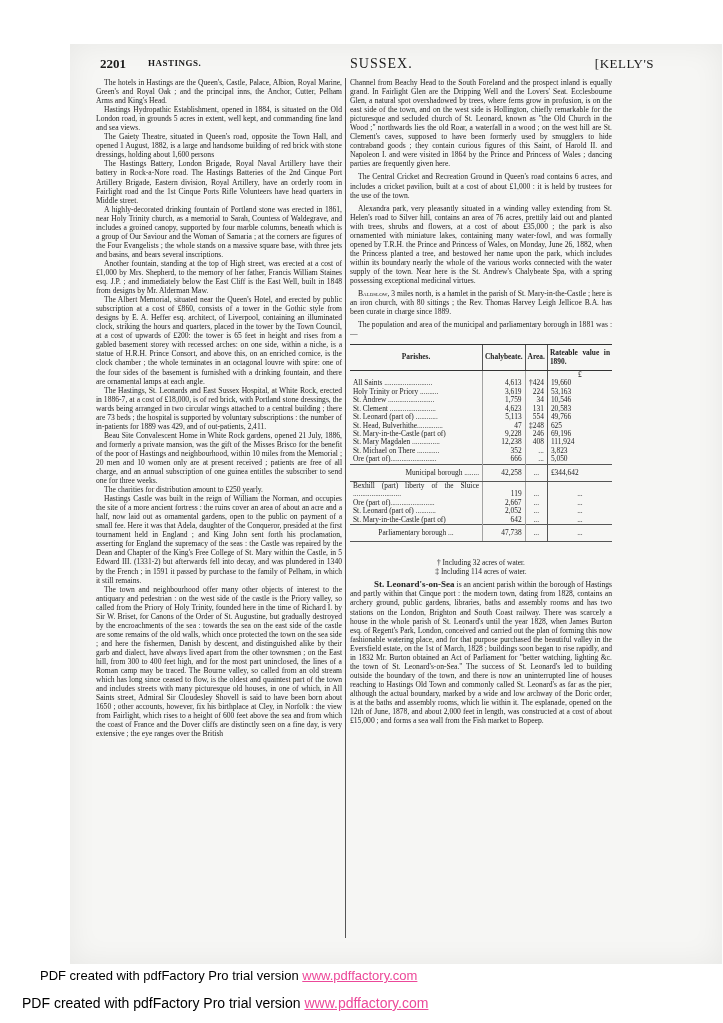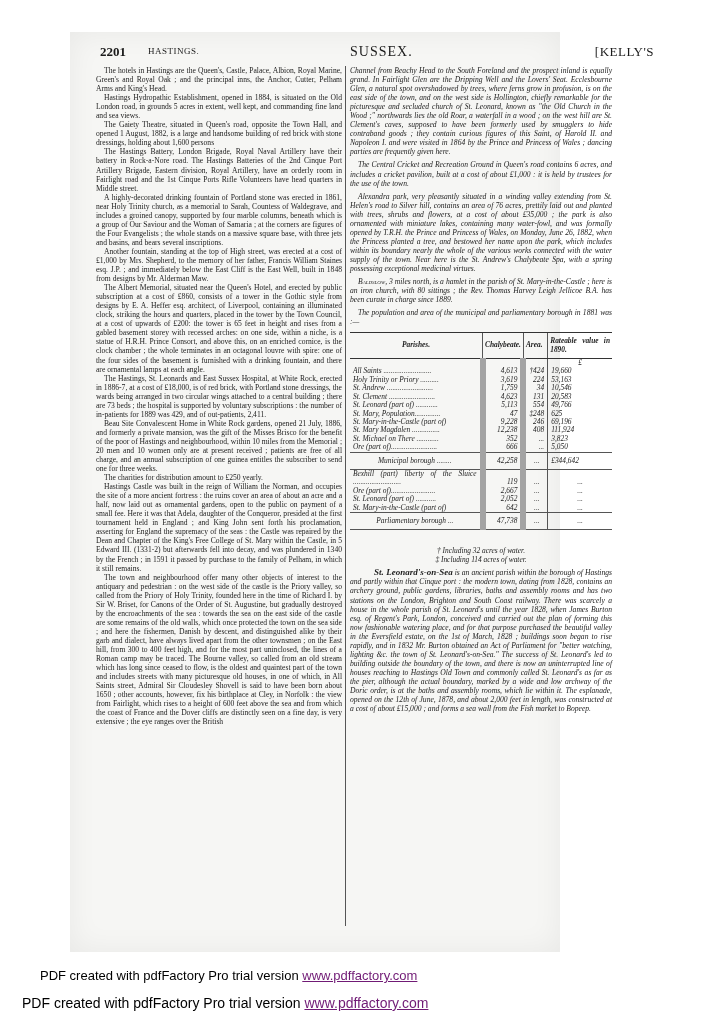--- a/index.html
+++ b/index.html
@@ -1,63 +1,63 @@
 <!DOCTYPE html>
 <html><head>
 <meta charset="utf-8">
 <style>
   html, body { margin: 0; padding: 0; }
   body {
     width: 723px; height: 1023px; background: #ffffff; position: relative; overflow: hidden;
     font-family: "DejaVu Serif", serif;
   }
   .page {
-    position: absolute; left: 70px; top: 32px; width: 490px; height: 920px;
+    position: absolute; left: 70px; top: 44px; width: 652px; height: 920px;
     background: #f6f6f4;
     box-shadow: inset 0 0 30px rgba(0,0,0,0.06);
   }
   .header {
     position: absolute; left: 30px; top: 12px; width: 560px; height: 18px;
     font-family: "Liberation Serif", serif; color: #1b1b1b;
   }
   .header .pno { position: absolute; left: 0; top: 0; font-size: 13px; font-weight: bold; }
-  .header .place { position: absolute; left: 48px; top: 2px; font-size: 9px; font-weight: normal; letter-spacing: 0.5px; }
+  .header .place { position: absolute; left: 48px; top: 2px; font-size: 9px; font-weight: bold; letter-spacing: 0.5px; }
   .header .county { position: absolute; left: 250px; top: 0; font-size: 14px; letter-spacing: 1px; text-align: right; }
   .header .kelly { position: absolute; right: 6px; top: 0; font-size: 13px; font-weight: normal; letter-spacing: 0.5px; }
   .col {
     position: absolute; top: 34px;
     font-family: "Liberation Serif", serif; font-size: 7.6px; line-height: 9.05px;
     color: #222; text-align: justify;
   }
   .col p { margin: 0 0 0 0; text-indent: 8px; }
   .col p.gap { margin-top: 4px; }
   .col-left { left: 26px; width: 246px; }
-  .col-right { left: 280px; width: 262px; font-style: italic; }
+  .col-right { left: 280px; width: 262px; }
   .divider { position: absolute; left: 275px; top: 34px; width: 1px; height: 860px; background: #555; }
   .sc { font-variant: small-caps; }
   .bold-lead { font-weight: bold; font-size: 9px; padding-left: 16px; }
   table.pop {
     border-collapse: collapse; width: 262px; margin-top: 6px;
     font-family: "Liberation Serif", serif; font-size: 7.4px; line-height: 8.4px; color: #222;
   }
   table.pop th { font-weight: bold; font-size: 7.4px; padding: 4px 2px; border-bottom: 1px solid #333; border-top: 1px solid #333; }
   table.pop th.c-name { text-align: center; width: 128px; }
   table.pop td { padding: 0 3px; }
-  table.pop td.num { text-align: right; border-left: 6px solid #a3a3a3; }
+  table.pop td.num { text-align: right; border-left: 1px solid #a3a3a3; }
   table.pop td.rv { text-align: left; border-left: 1px solid #555; }
   table.pop th.bl { border-left: 1px solid #555; }
   table.pop tr.total td { border-top: 1px solid #555; border-bottom: 1px solid #555; padding: 4px 3px; }
   .notes { text-align: center; font-family: "Liberation Serif", serif; font-size: 7.4px; line-height: 9px; margin-top: 16px; color: #222; }
   .footer-inner {
     position: absolute; left: 40px; top: 968px; font-family: "Liberation Sans", sans-serif; font-size: 13px; color: #000;
   }
   .footer-outer {
     position: absolute; left: 22px; top: 995px; font-family: "Liberation Sans", sans-serif; font-size: 14px; color: #000;
   }
-  .footer-inner a, .footer-outer a { color: #701a75; text-decoration: underline; }
+  .footer-inner a, .footer-outer a { color: #ec4899; text-decoration: underline; }
 </style>
 </head>
 <body>
 
 <div class="page">
   <div class="header">
     <span class="pno">2201</span>
     <span class="place">HASTINGS.</span>
     <span class="county">SUSSEX.</span>
     <span class="kelly">[KELLY'S</span>
@@ -127,21 +127,21 @@
             <td class="num">131</td>
             <td class="rv">20,583</td>
           </tr>
         <tr>
             <td>St. Leonard (part of) ............</td>
             <td class="num">5,113</td>
             <td class="num">554</td>
             <td class="rv">49,766</td>
           </tr>
         <tr>
-            <td>St. Mary, Population..............</td>
+            <td>St. Head, Bulverhithe..............</td>
             <td class="num">47</td>
             <td class="num">‡248</td>
             <td class="rv">625</td>
           </tr>
         <tr>
             <td>St. Mary-in-the-Castle (part of)</td>
             <td class="num">9,228</td>
             <td class="num">246</td>
             <td class="rv">69,196</td>
           </tr>
@@ -157,21 +157,21 @@
             <td class="num">...</td>
             <td class="rv">3,823</td>
           </tr>
         <tr>
             <td>Ore (part of).........................</td>
             <td class="num">666</td>
             <td class="num">...</td>
             <td class="rv">5,050</td>
           </tr>
         <tr class="total">
-            <td style="text-align:center">Municipal borough ........</td>
+            <td style="text-align:right">Municipal borough ........</td>
             <td class="num">42,258</td>
             <td class="num" style="text-align:center">...</td>
             <td class="rv">£344,642</td>
           </tr>
         <tr>
             <td>Bexhill (part) liberty of the Sluice ..........................</td>
             <td class="num" style="vertical-align:bottom">119</td>
             <td class="num" style="text-align:center;vertical-align:bottom">...</td>
             <td class="rv" style="text-align:center;vertical-align:bottom">...</td>
           </tr>

